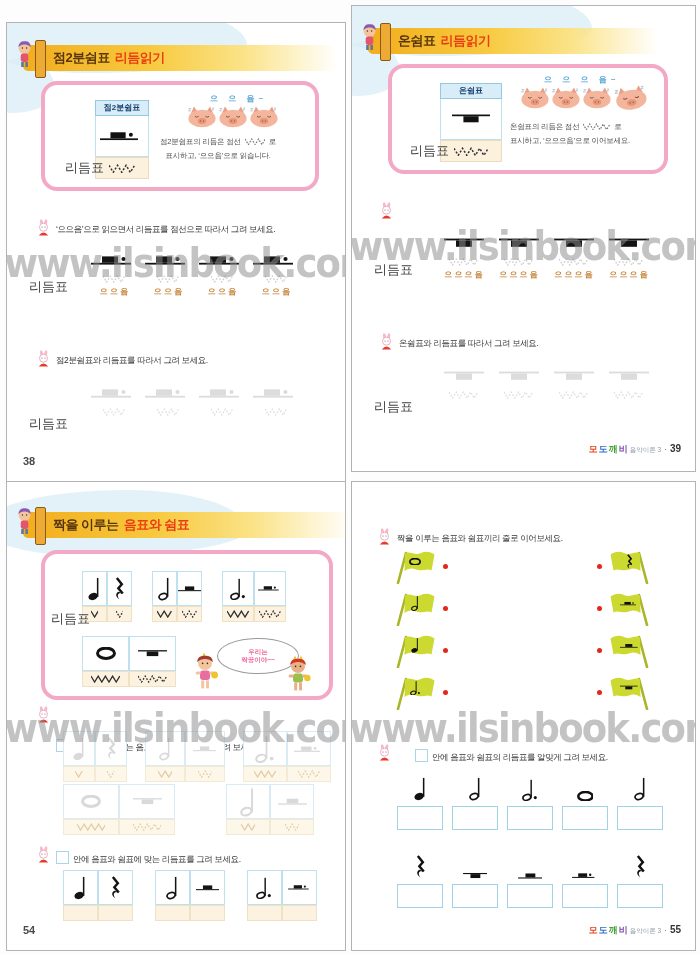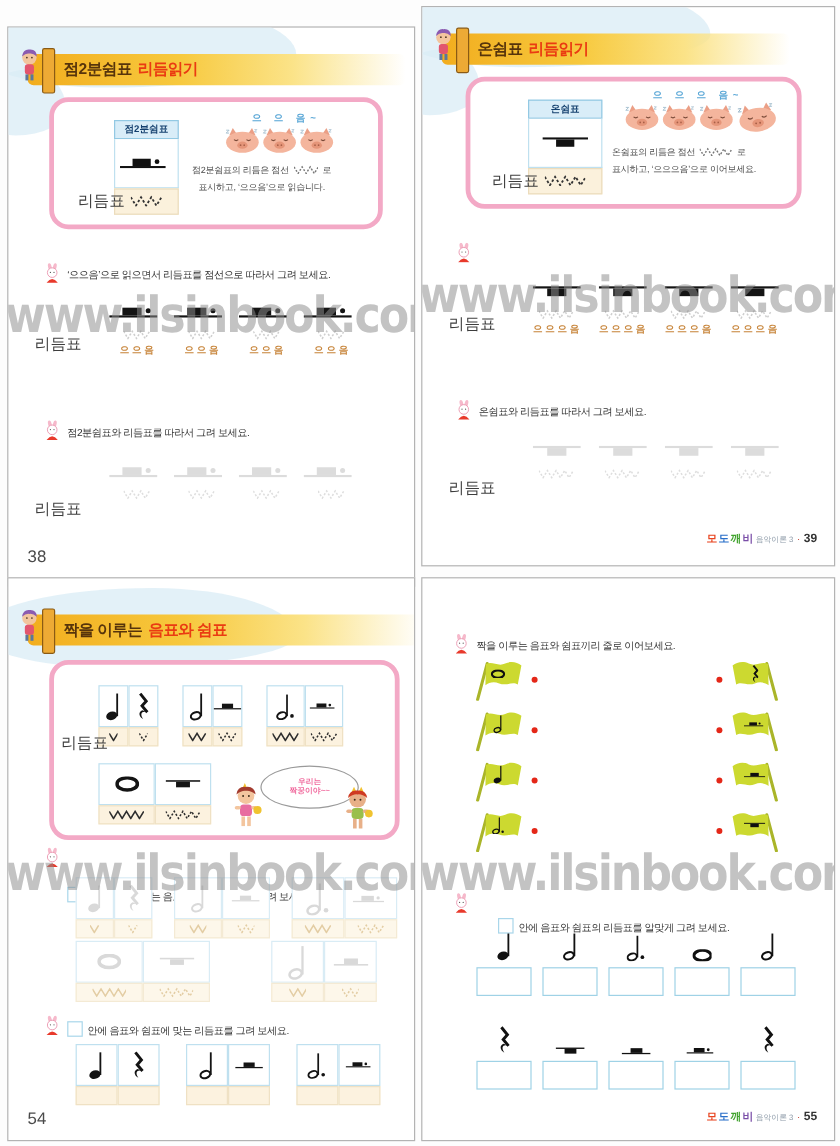--- a/index.html
+++ b/index.html
@@ -76,21 +76,21 @@
 
   .bubble{position:absolute;border:1.5px solid #9a9a9a;border-radius:50%;background:#fff;
     width:80px;height:34px;display:flex;flex-direction:column;align-items:center;justify-content:center;
     font-size:6.5px;font-weight:bold;color:#f0699d;line-height:1.3;text-align:center;}
   .goblin{position:absolute;width:30px;height:42px;}
 
   .watermark{position:absolute;left:-3px;z-index:6;pointer-events:none;white-space:nowrap;
     font-family:"DejaVu Sans","Liberation Sans",sans-serif;font-weight:900;font-size:37px;
     color:#8d8d8d;opacity:.52;letter-spacing:-1.8px;transform:scale(1,1.12);transform-origin:left top;}
 
-  .pagenum{position:absolute;font-size:14px;font-weight:normal;color:#4a4a4a;}
+  .pagenum{position:absolute;font-size:11px;font-weight:bold;color:#4a4a4a;}
   .footer{position:absolute;display:flex;align-items:baseline;gap:1px;white-space:nowrap;}
   .footer .lg{font-size:9px;font-weight:900;}
   .footer .series{font-size:6.5px;color:#8d9aa8;margin-left:1px;}
   .footer .sep{font-size:8px;color:#c0392b;margin:0 2px;}
   .footer .pnum{font-size:10px;font-weight:bold;color:#333;}
   .lg1{color:#e8441f}.lg2{color:#2a6fc9}.lg3{color:#41a32e}.lg4{color:#7a4ea8}
 
   .sym svg,.zigline svg,.inline-zig svg,.bigsym svg{display:block;}
   .bigsym{display:flex;align-items:center;justify-content:center;color:#111;}
 </style>
@@ -1179,21 +1179,21 @@
     </div>
 
   <span class="rabbit" style="left:26px;top:262px;"><svg width="13.0" height="17.0" viewBox="0 0 13 17" xmlns="http://www.w3.org/2000/svg">
         <ellipse cx="4.6" cy="3.6" rx="1.5" ry="3.3" fill="#f6b9cb" transform="rotate(-14 4.6 3.6)"></ellipse>
         <ellipse cx="8.6" cy="3.6" rx="1.5" ry="3.3" fill="#f6b9cb" transform="rotate(14 8.6 3.6)"></ellipse>
         <circle cx="6.5" cy="8.2" r="4" fill="#fff" stroke="#eb9cb4" stroke-width="0.8"></circle>
         <circle cx="5" cy="8" r="0.5" fill="#555"></circle>
         <circle cx="8" cy="8" r="0.5" fill="#555"></circle>
         <path d="M1.8 16.6 Q6.5 10.4 11.2 16.6 Z" fill="#e8392b"></path>
       </svg></span>
-  <div class="inst" style="left:45px;top:283px;padding-left:18px;">
+  <div class="inst" style="left:45px;top:267px;padding-left:18px;">
     <span class="boxglyph"></span><span>안에 음표와 쉼표의 리듬표를 알맞게 그려 보세요.</span>
   </div>
 
   <div class="symboxrow" style="left:45px;top:290px;">
       <div class="sbitem">
         <span class="sym sym-qn">
           <svg width="12.3" height="24.7" viewBox="0 0 13 26" xmlns="http://www.w3.org/2000/svg">
             <ellipse cx="5.4" cy="21.6" rx="5" ry="3.7" transform="rotate(-18 5.4 21.6)" fill="currentColor"></ellipse>
             <rect x="9.4" y="2" width="1.6" height="20" fill="currentColor"></rect>
           </svg>

